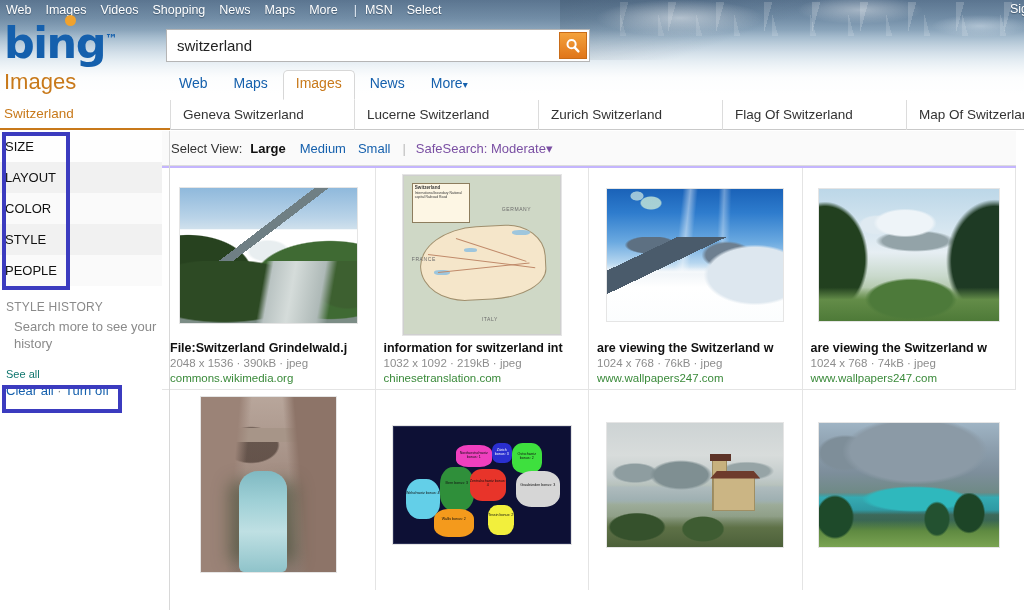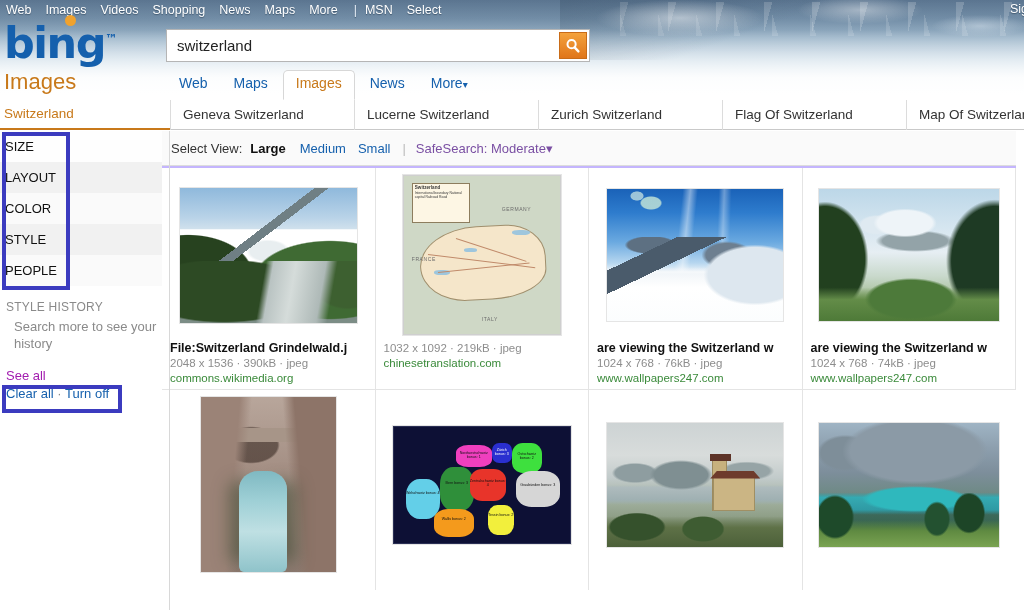--- a/index.html
+++ b/index.html
@@ -226,21 +226,21 @@
     color: #8a8a8a; font-size: 12px;
     letter-spacing: .2px;
   }
   .history-text {
     margin: 4px 6px 0 14px;
     color: #8a8a8a; font-size: 13px;
     line-height: 17px;
   }
   .see-all {
     margin: 16px 0 0 6px;
-    color: #a21caf; font-size: 13px; cursor: pointer;
+    color: #0f766e; font-size: 11px; cursor: pointer;
   }
   .clear-row {
     margin: 3px 0 0 6px;
     color: #1560ad; font-size: 13px;
   }
   .clear-row span { cursor: pointer; }
   .clear-row .dotsep { color: #8a8a8a; cursor: default; }
 
   
   .side-divider {
@@ -669,20 +669,21 @@
             <span class="cn" style="left:98px; top:30px;">GERMANY</span>
             <span class="cn" style="left:78px; top:140px;">ITALY</span>
             <span class="lake" style="left:108px;top:54px; width:18px;height:5px;"></span>
             <span class="lake" style="left:30px; top:94px; width:16px;height:5px;"></span>
             <span class="lake" style="left:60px; top:72px; width:13px;height:4px;"></span>
             <span class="road" style="left:24px; top:78px; width:108px; transform:rotate(7deg);"></span>
             <span class="road" style="left:34px; top:96px; width:92px;  transform:rotate(-6deg);"></span>
             <span class="road" style="left:52px; top:62px; width:74px;  transform:rotate(18deg);"></span>
           </div>
         </div>
+        <div class="cap-title">information for switzerland int</div>
         <div class="cap-meta">
           <span>1032 x 1092</span>
           <span> · </span>
           <span>219kB</span>
           <span> · </span>
           <span>jpeg</span>
         </div>
         <div class="cap-site">chinesetranslation.com</div>
       </div>
 

